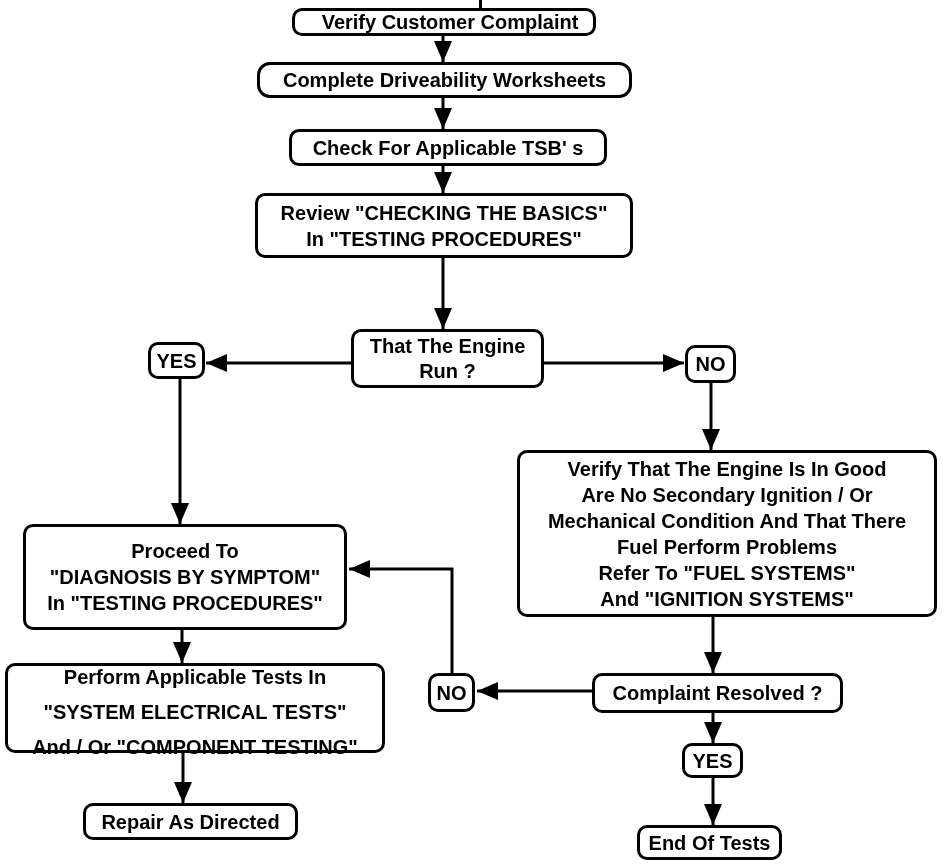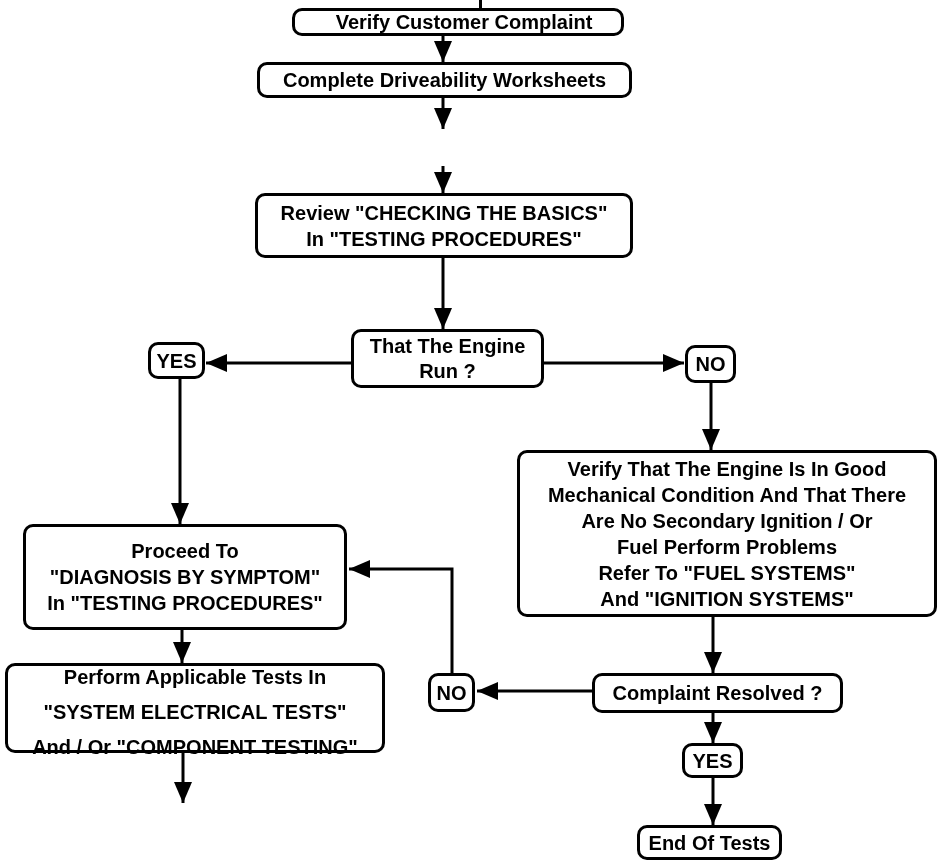--- a/index.html
+++ b/index.html
@@ -42,22 +42,22 @@
     text-align: center;
     font-size: 20px;
   }
   .ln {
     white-space: nowrap;
     line-height: 26px;
   }
   .lh25 .ln { line-height: 25px; }
   .lh27 .ln { line-height: 27px; margin-top: 8px; }
   
-  .n-verify      { left: 292px; top: 8px;   width: 332px; height: 28px; padding-left: 12px; }
-  .n-worksheets  { left: 257px; top: 62px;  width: 375px; height: 36px; }
+  .n-verify      { left: 292px; top: 8px;   width: 304px; height: 28px; padding-left: 12px; }
+  .n-worksheets  { left: 257px; top: 62px;  width: 375px; height: 36px; border-radius: 13px; }
   .n-tsb         { left: 289px; top: 129px; width: 318px; height: 37px; }
   .n-review      { left: 255px; top: 193px; width: 378px; height: 65px; }
   .n-enginerun   { left: 351px; top: 329px; width: 193px; height: 59px; }
   .n-yes-left    { left: 148px; top: 342px; width: 57px;  height: 37px; }
   .n-no-right    { left: 685px; top: 345px; width: 51px;  height: 38px; }
   .n-verifyeng   { left: 517px; top: 450px; width: 420px; height: 167px; text-align: right; }
   .n-proceed     { left: 23px;  top: 524px; width: 324px; height: 106px; }
   .n-perform     { left: 5px;   top: 663px; width: 380px; height: 90px; }
   .n-repair      { left: 83px;  top: 803px; width: 215px; height: 37px; }
   .n-no-mid      { left: 428px; top: 673px; width: 47px;  height: 39px; }
@@ -96,20 +96,23 @@
   </svg>
 
   <div class="node n-verify">
     <div class="ln">Verify Customer Complaint</div>
   </div>
 
   <div class="node n-worksheets">
     <div class="ln">Complete Driveability Worksheets</div>
   </div>
 
+  <div class="node n-tsb">
+    <div class="ln">Check For Applicable TSB' s</div>
+  </div>
 
   <div class="node n-review">
     <div class="ln">Review "CHECKING THE BASICS"</div>
     <div class="ln">In "TESTING PROCEDURES"</div>
   </div>
 
   <div class="node n-enginerun lh25">
     <div class="ln">That The Engine</div>
     <div class="ln">Run ?</div>
   </div>
@@ -117,39 +120,42 @@
   <div class="node n-yes-left">
     <div class="ln">YES</div>
   </div>
 
   <div class="node n-no-right">
     <div class="ln">NO</div>
   </div>
 
   <div class="node n-verifyeng">
     <div class="ln">Verify That The Engine Is In Good</div>
+    <div class="ln">Are No Secondary Ignition / Or</div>
     <div class="ln">Mechanical Condition And That There</div>
-    <div class="ln">Are No Secondary Ignition / Or</div>
     <div class="ln">Fuel Perform Problems</div>
     <div class="ln">Refer To "FUEL SYSTEMS"</div>
     <div class="ln">And "IGNITION SYSTEMS"</div>
   </div>
 
   <div class="node n-proceed">
     <div class="ln">Proceed To</div>
     <div class="ln">"DIAGNOSIS BY SYMPTOM"</div>
     <div class="ln">In "TESTING PROCEDURES"</div>
   </div>
 
   <div class="node n-perform lh27">
     <div class="ln">Perform Applicable Tests In</div>
     <div class="ln">"SYSTEM ELECTRICAL TESTS"</div>
     <div class="ln">And / Or "COMPONENT TESTING"</div>
   </div>
 
+  <div class="node n-repair">
+    <div class="ln">Repair As Directed</div>
+  </div>
 
   <div class="node n-no-mid">
     <div class="ln">NO</div>
   </div>
 
   <div class="node n-resolved">
     <div class="ln">Complaint Resolved ?</div>
   </div>
 
   <div class="node n-yes-bottom">

